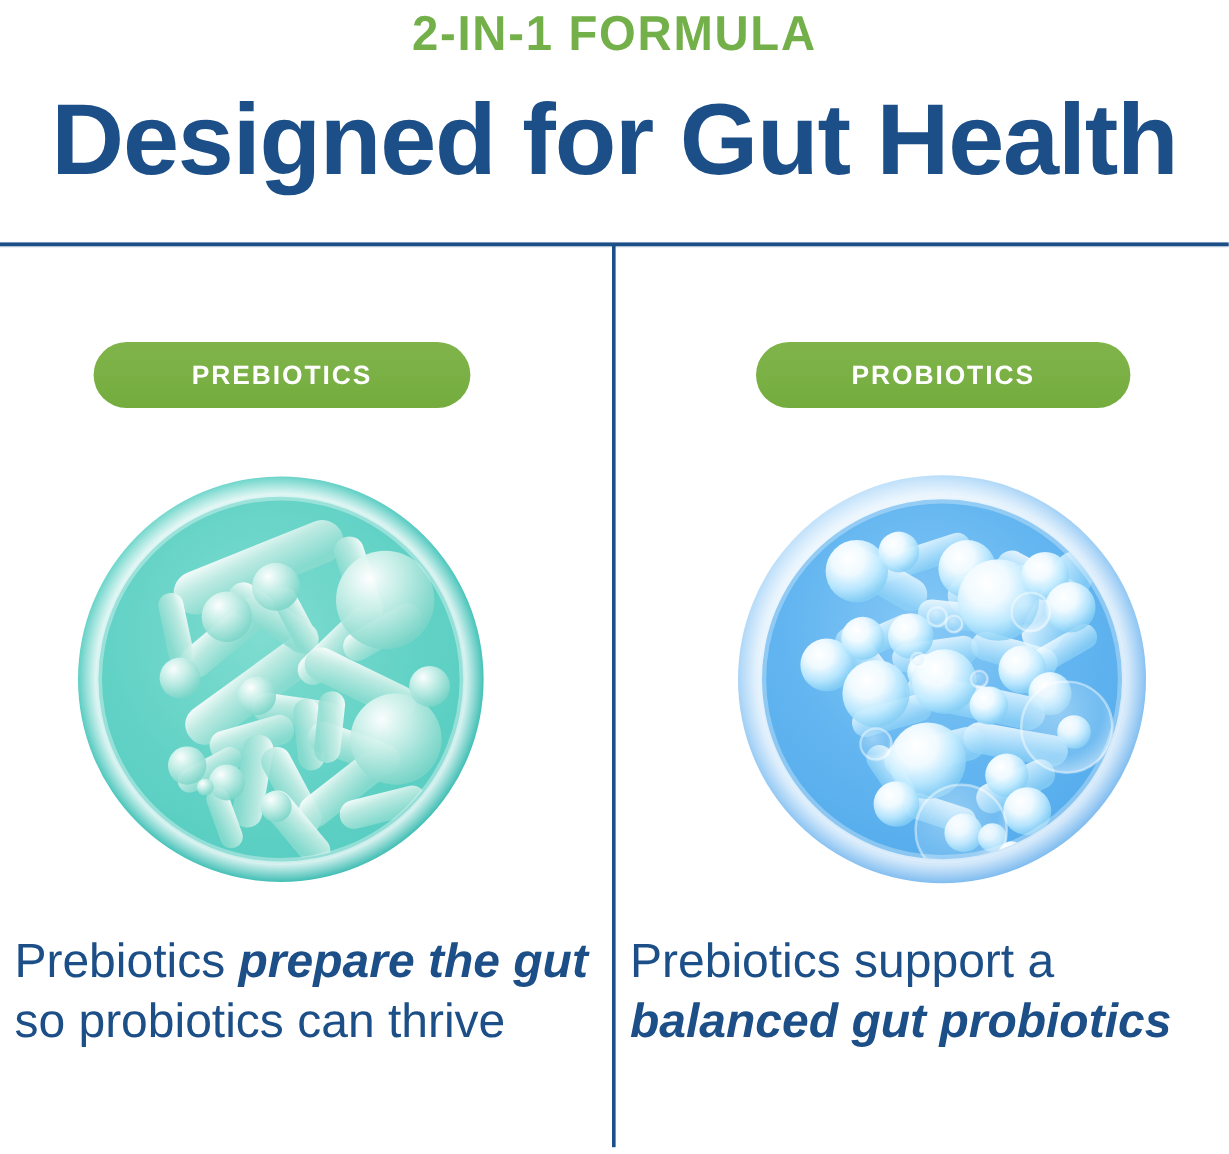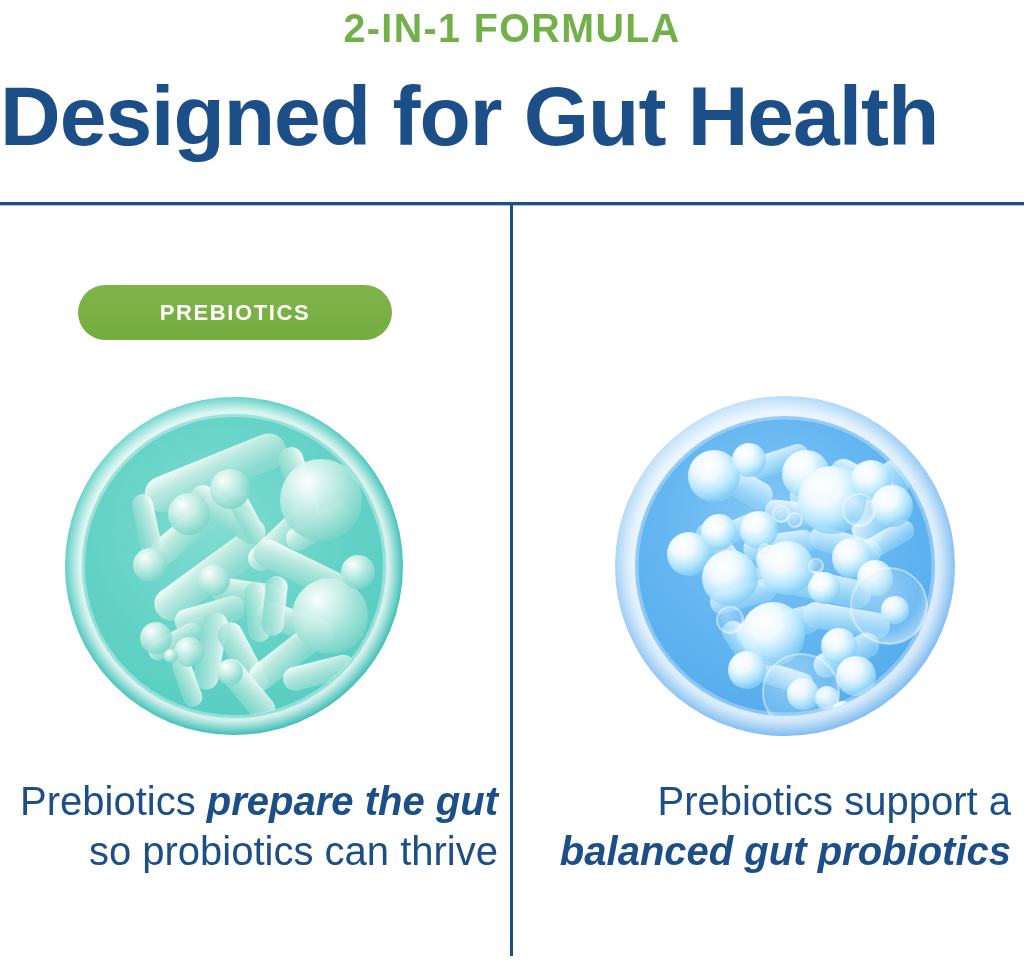--- a/index.html
+++ b/index.html
@@ -37,21 +37,21 @@
     letter-spacing: 1.5px;
     line-height: 48px;
     white-space: nowrap;
     transform: scaleX(0.96);
   }
   #main-title {
     position: absolute;
     top: 68px;
     left: 0;
     width: 1024px;
-    text-align: left;
+    text-align: center;
     color: #1C4E87;
     font-family: "Liberation Sans Narrow", "Liberation Sans", sans-serif;
     font-weight: bold;
     font-size: 84px;
     line-height: 96px;
     letter-spacing: -1px;
     white-space: nowrap;
     transform: scaleX(1.0);
   }
   #header-rule {
@@ -117,21 +117,21 @@
   #sphere-prebiotics { left: 62px; }
   #sphere-probiotics { left: 100px; }
   .sphere-wrap svg { display: block; width: 344px; height: 344px; }
 
   
   .caption {
     position: absolute;
     left: 12px;
     width: 486px;
     top: 572px;
-    text-align: right;
+    text-align: left;
     color: #1C4E87;
     font-family: "Liberation Sans Narrow", "Liberation Sans", sans-serif;
     font-size: 40px;
     line-height: 50px;
     font-weight: normal;
   }
   .caption b {
     font-weight: bold;
     font-style: italic;
   }
@@ -274,20 +274,21 @@
     </svg>
   </div>
 
   <div class="caption">
     <span class="seg">Prebiotics </span><b>prepare the gut</b><span class="seg"> so probiotics can thrive</span>
   </div>
 </div>
 
 <div class="column" id="column-probiotics">
 
+  <div class="badge" id="badge-probiotics">PROBIOTICS</div>
 
   <div class="sphere-wrap" id="sphere-probiotics">
     <svg viewBox="0 0 344 344" xmlns="http://www.w3.org/2000/svg">
       <defs>
         <radialGradient id="blue-shell" cx="38%" cy="30%" r="72%">
           <stop offset="0%" stop-color="#e3f3ff"></stop>
           <stop offset="40%" stop-color="#bfe0fa"></stop>
           <stop offset="78%" stop-color="#92c8f4"></stop>
           <stop offset="100%" stop-color="#7fbcf0"></stop>
         </radialGradient>

